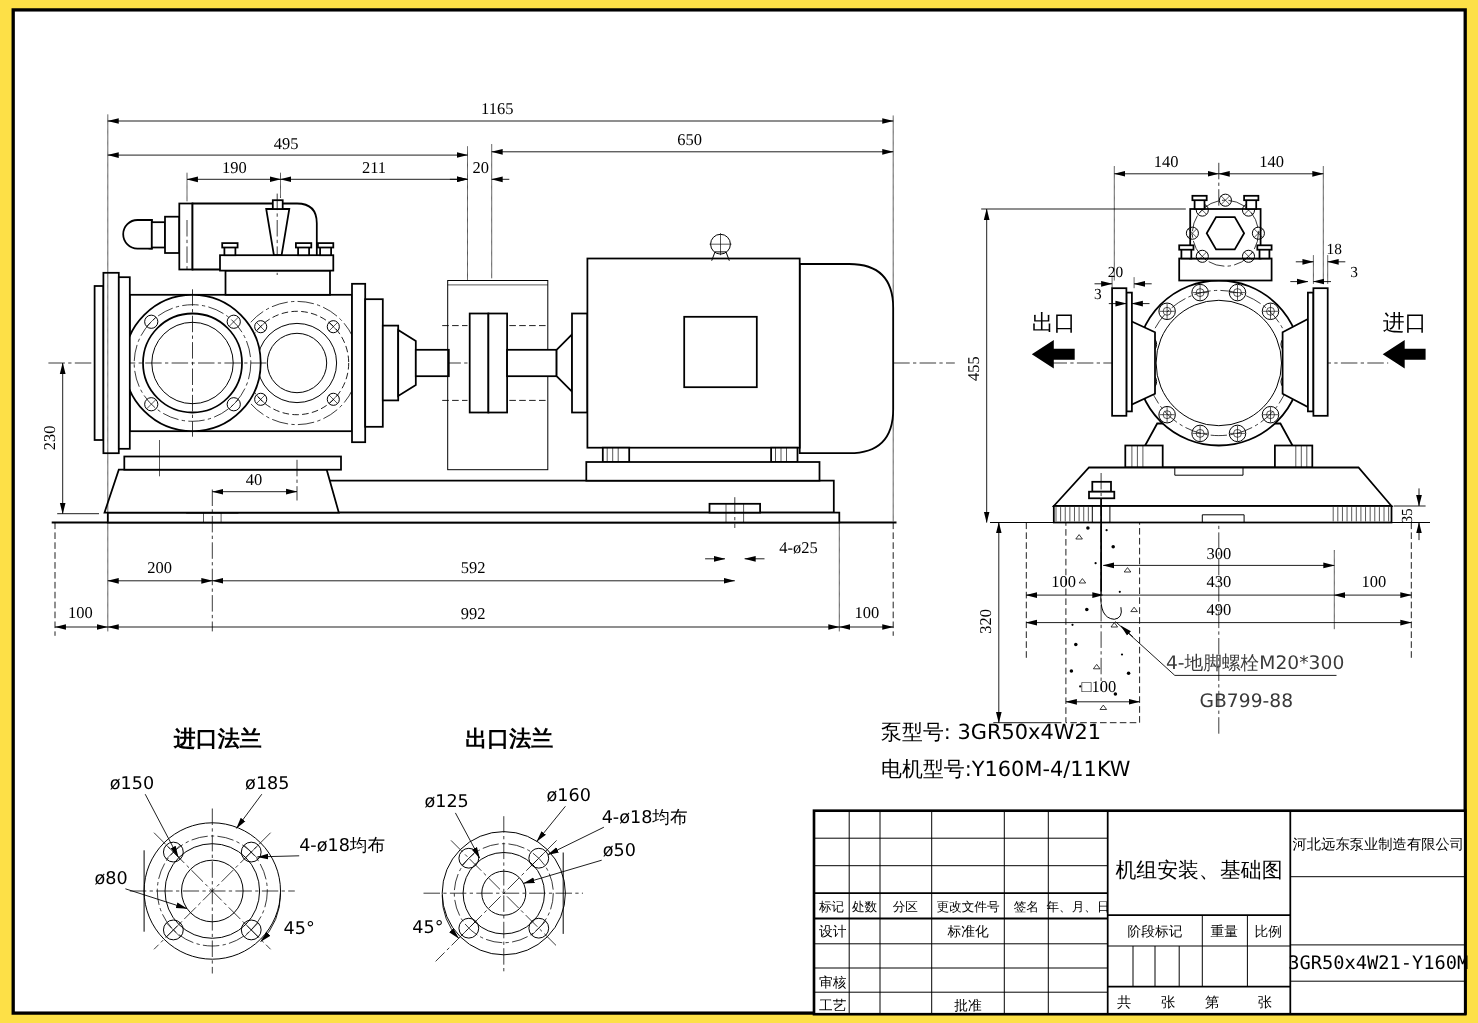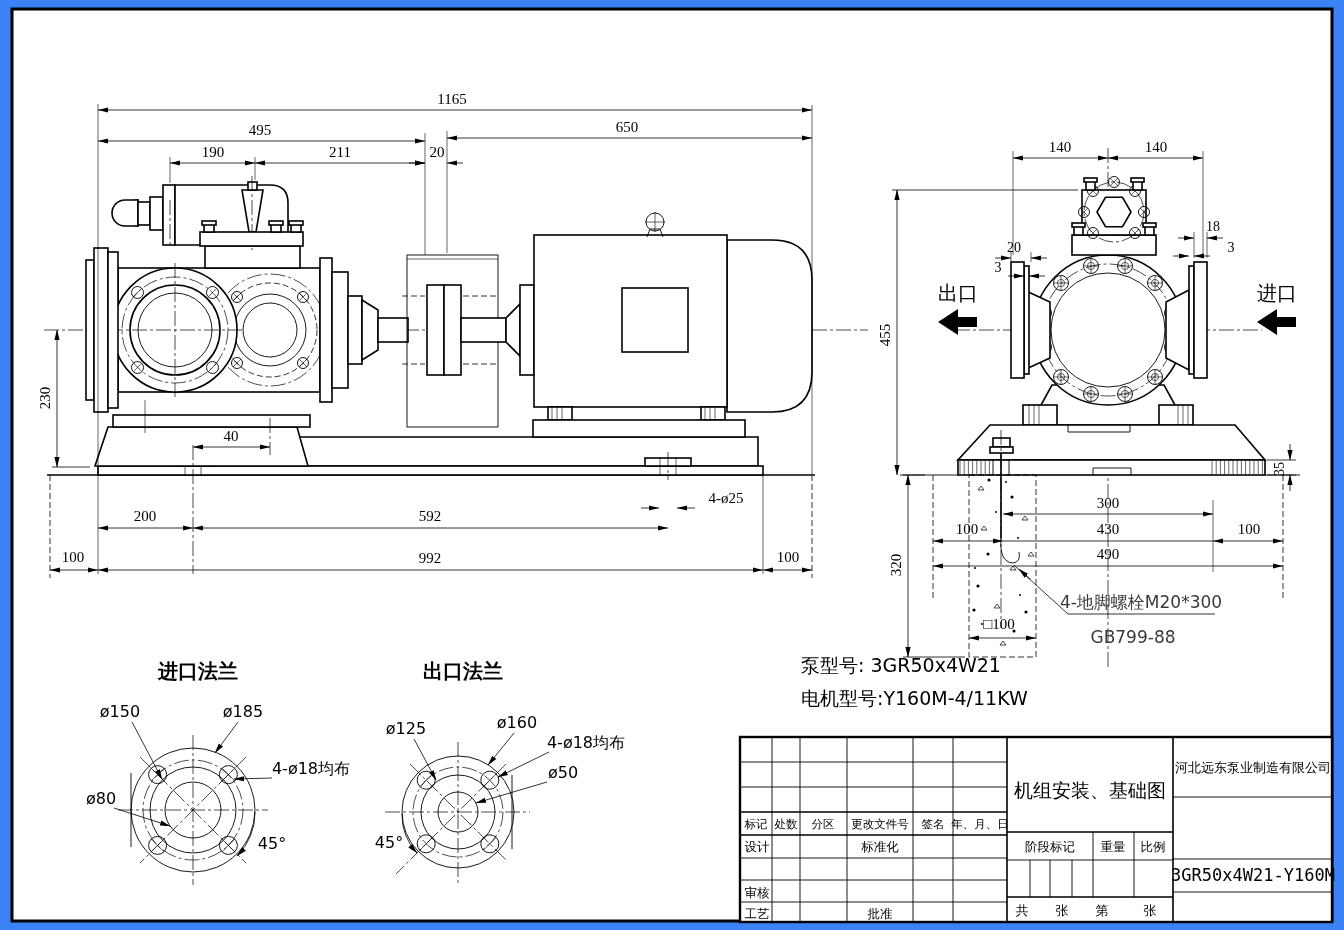--- a/index.html
+++ b/index.html
@@ -1,16 +1,16 @@
 <!DOCTYPE html>
 <html><head>
 <meta charset="utf-8">
 <style>
   html,body{margin:0;padding:0;background:#e8e8e8;}
-  .page{width:1344px;height:930px;background:#3b82f6;position:relative;margin:0 auto;
+  .page{width:1344px;height:930px;background:#fde047;position:relative;margin:0 auto;
         font-family:"Liberation Sans",sans-serif;}
   svg{position:absolute;left:0;top:0;}
   
   .o  {stroke:#000;stroke-width:1.6;fill:none}            
   .ow {stroke:#000;stroke-width:1.6;fill:#fff}            
   .t  {stroke:#000;stroke-width:0.9;fill:none}            
   .tw {stroke:#000;stroke-width:0.9;fill:#fff}
   .cl {stroke:#000;stroke-width:0.7;fill:none;stroke-dasharray:15 3 3 3} 
   .hd {stroke:#000;stroke-width:0.8;fill:none;stroke-dasharray:6 3}      
   .dm {stroke:#000;stroke-width:0.8;fill:none}            

